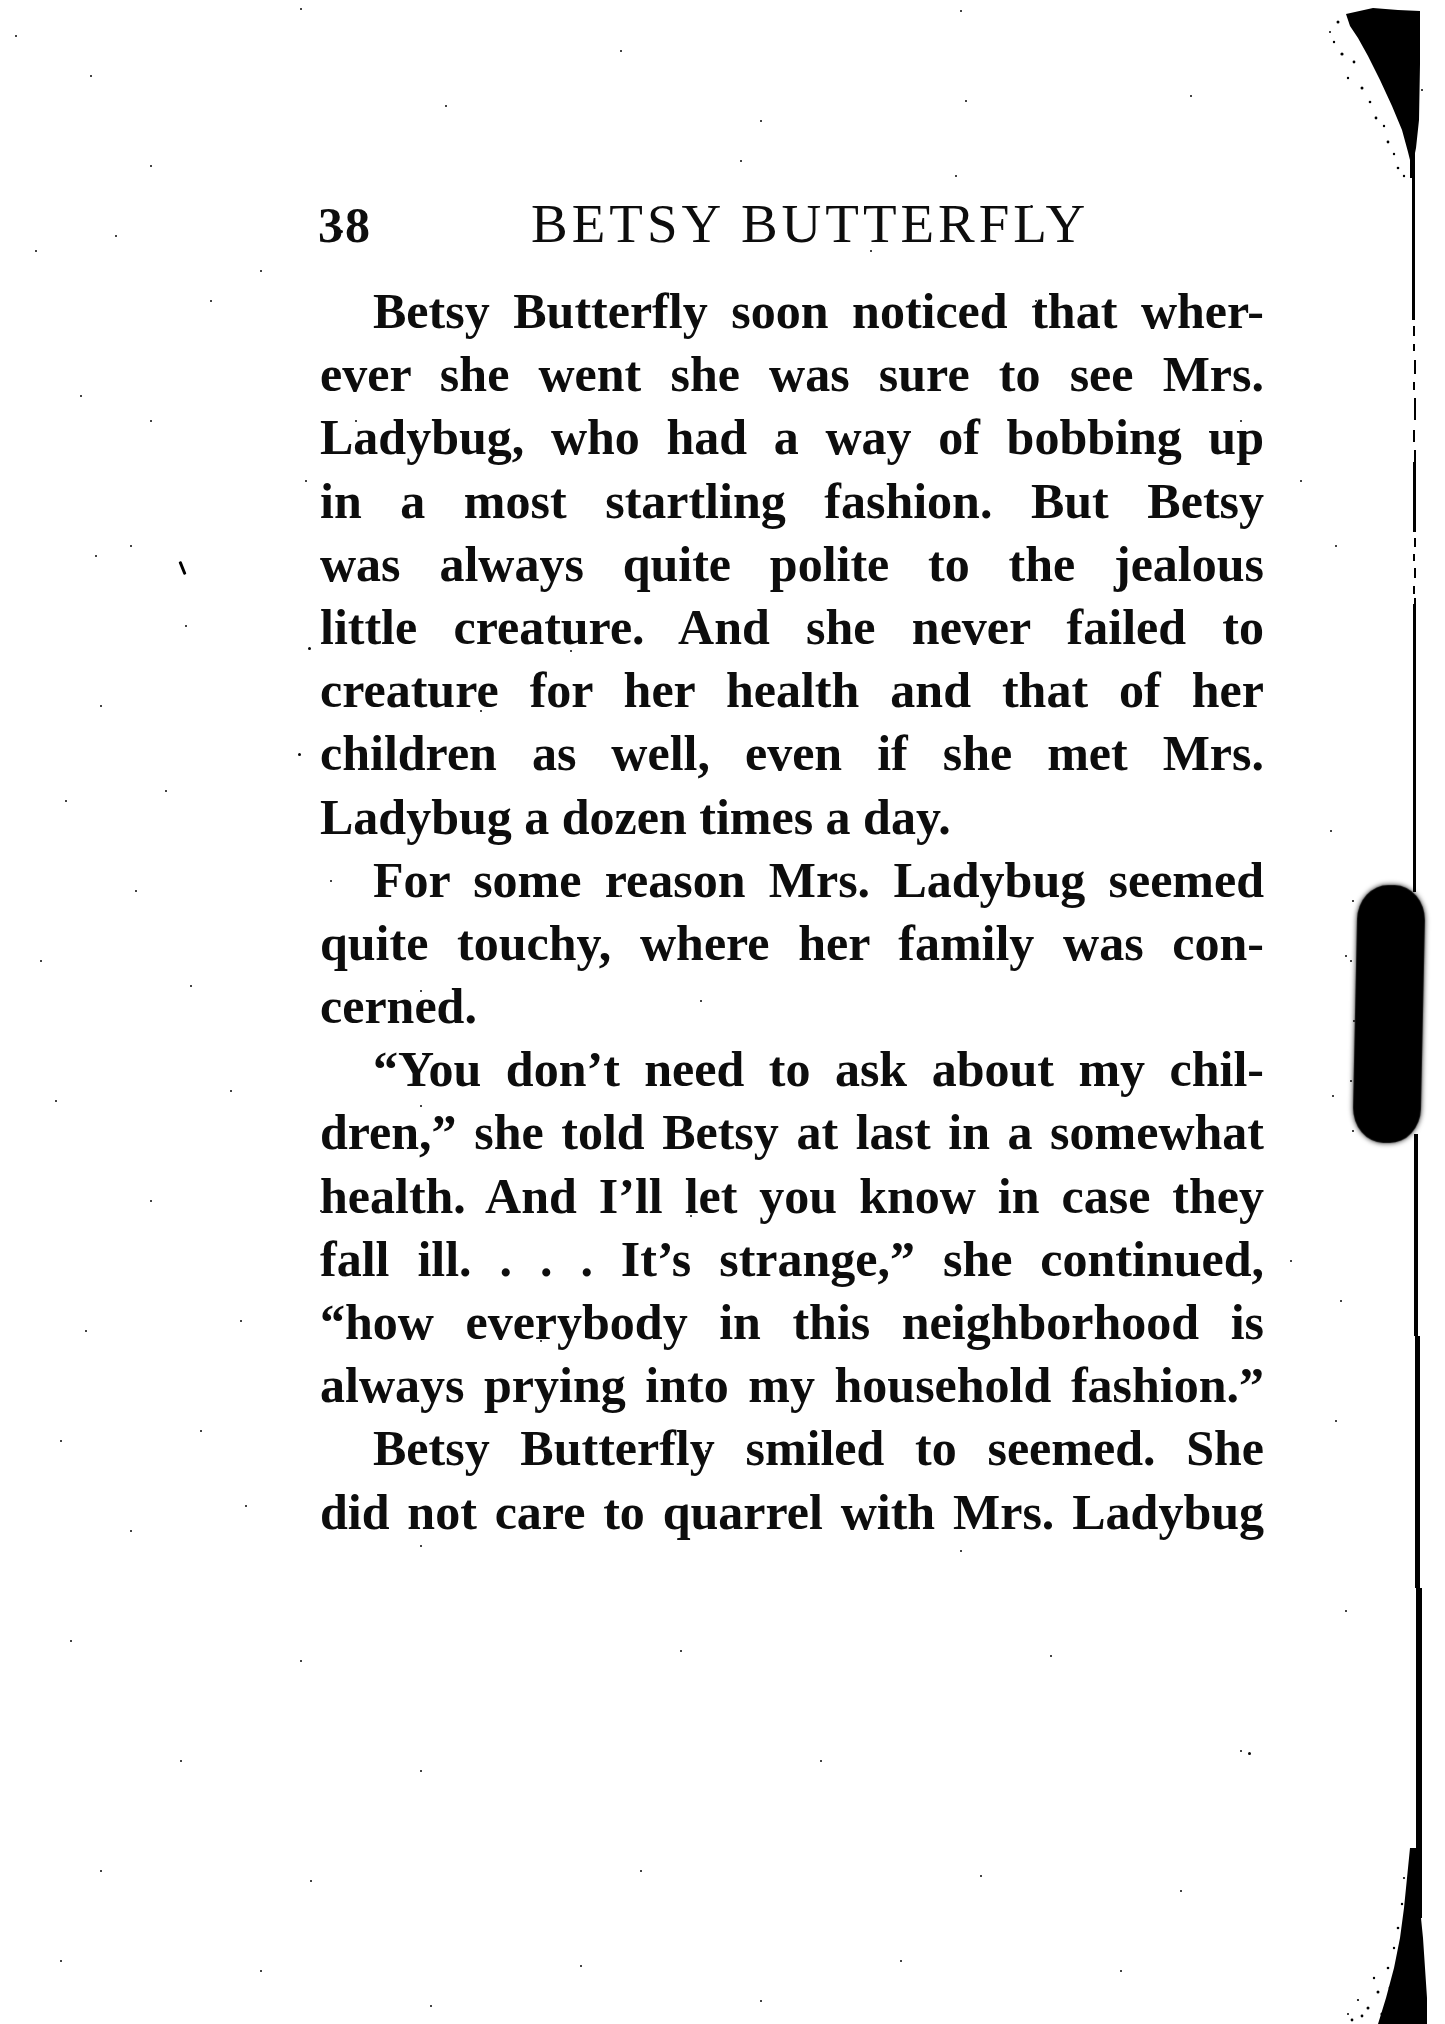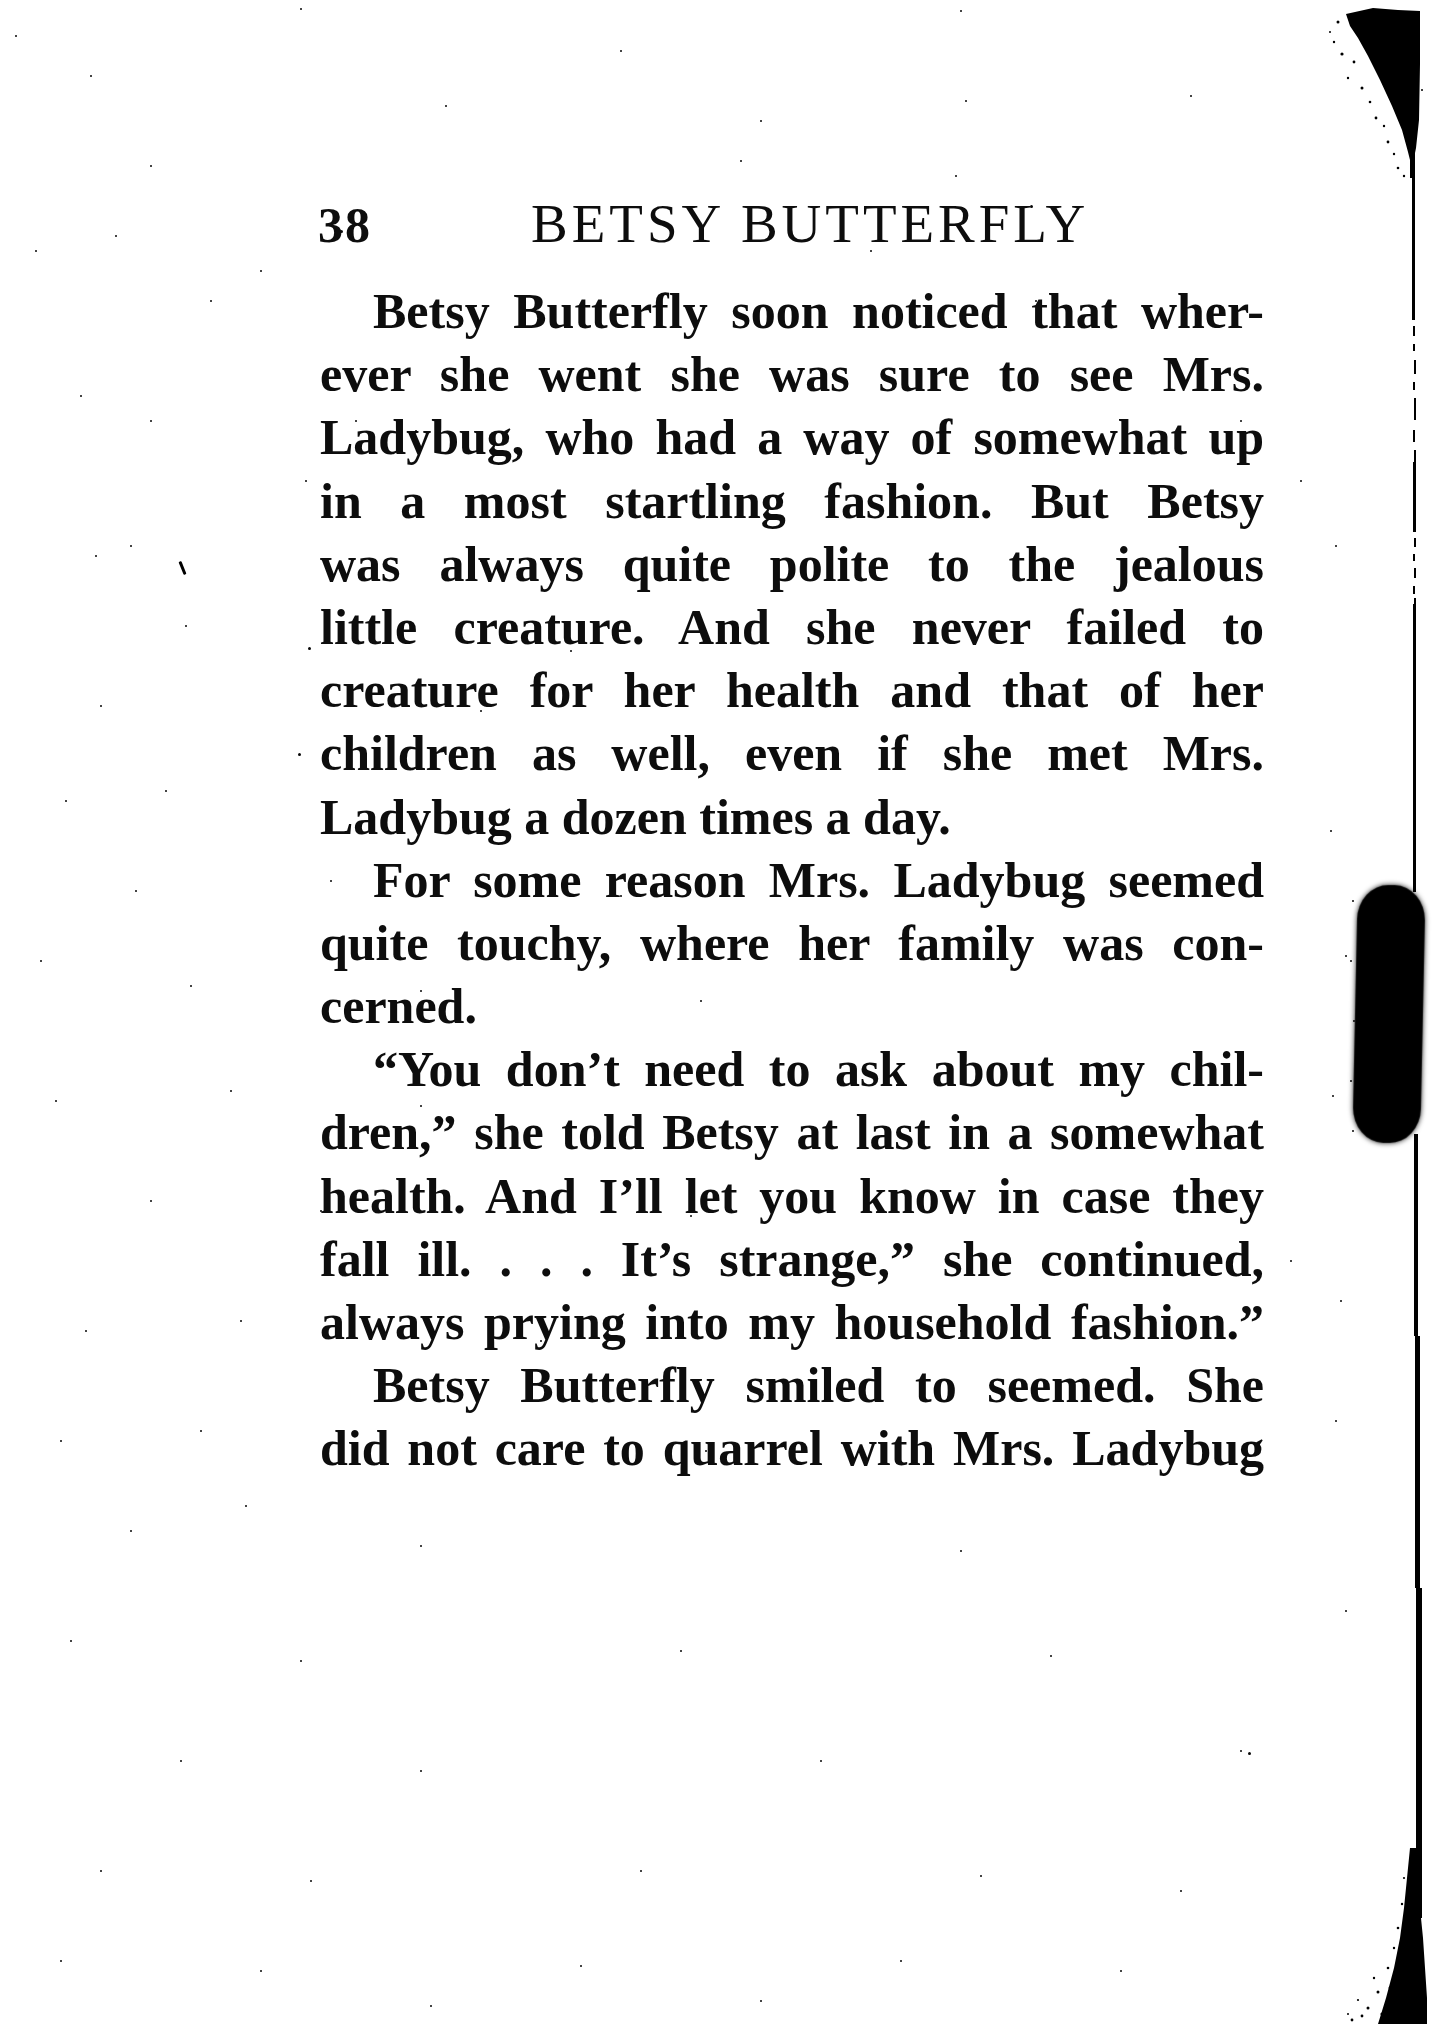--- a/index.html
+++ b/index.html
@@ -87,38 +87,39 @@
 
 <div class="page">
 
   <div class="page-number">38</div>
   <div class="running-title">BETSY BUTTERFLY</div>
 
   <div class="body-text" id="bodyText">
       <div class="para">
         <div class="line just indent">Betsy Butterfly soon noticed that wher-</div>
         <div class="line just">ever she went she was sure to see Mrs.</div>
-        <div class="line just">Ladybug, who had a way of somewhat up</div>
+        <div class="line just">Ladybug, who had a way of bobbing up</div>
         <div class="line just">in a most startling fashion. But Betsy</div>
         <div class="line just">was always quite polite to the jealous</div>
         <div class="line just">little creature. And she never failed to</div>
         <div class="line just">creature for her health and that of her</div>
         <div class="line just">children as well, even if she met Mrs.</div>
         <div class="line">Ladybug a dozen times a day.</div>
       </div>
       <div class="para">
         <div class="line just indent">For some reason Mrs. Ladybug seemed</div>
         <div class="line just">quite touchy, where her family was con-</div>
         <div class="line">cerned.</div>
       </div>
       <div class="para">
         <div class="line just indent">“You don’t need to ask about my chil-</div>
         <div class="line just">dren,” she told Betsy at last in a somewhat</div>
         <div class="line just">health. And I’ll let you know in case they</div>
         <div class="line just">fall ill. . . . It’s strange,” she continued,</div>
+        <div class="line just">“how everybody in this neighborhood is</div>
         <div class="line just">always prying into my household fashion.”</div>
       </div>
       <div class="para">
         <div class="line just indent">Betsy Butterfly smiled to seemed. She</div>
         <div class="line just">did not care to quarrel with Mrs. Ladybug</div>
       </div>
     </div>
 
   <svg class="artifact" style="left:1318px; top:2px;" width="127" height="180" viewBox="0 0 127 180">
     <polygon fill="#000" points="28,12 55,6 80,8 102,9 102,62 101,118 98,146 94,166 90,150 84,128 74,104 62,78 50,54 40,36 32,24"></polygon>

